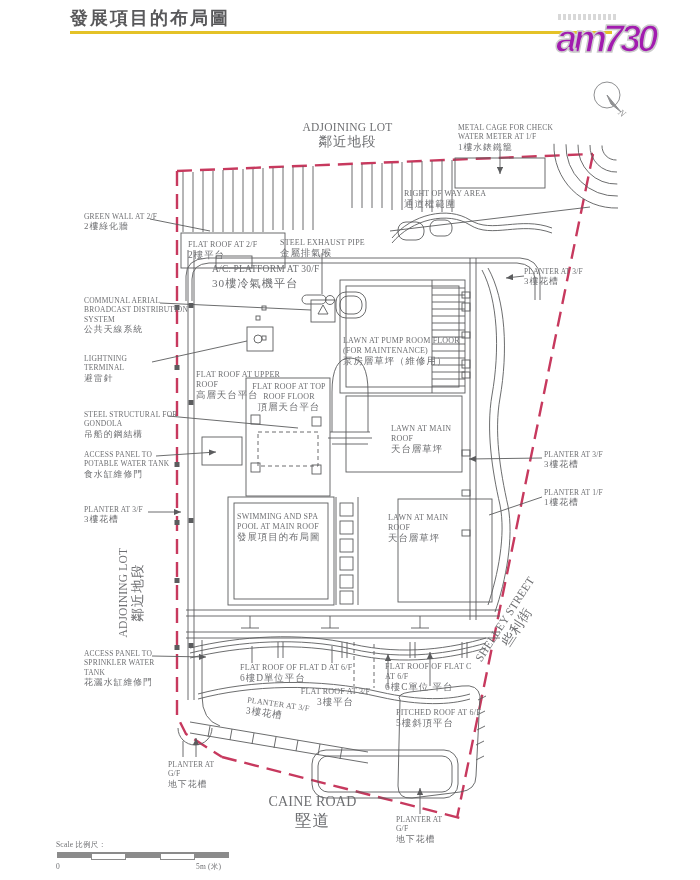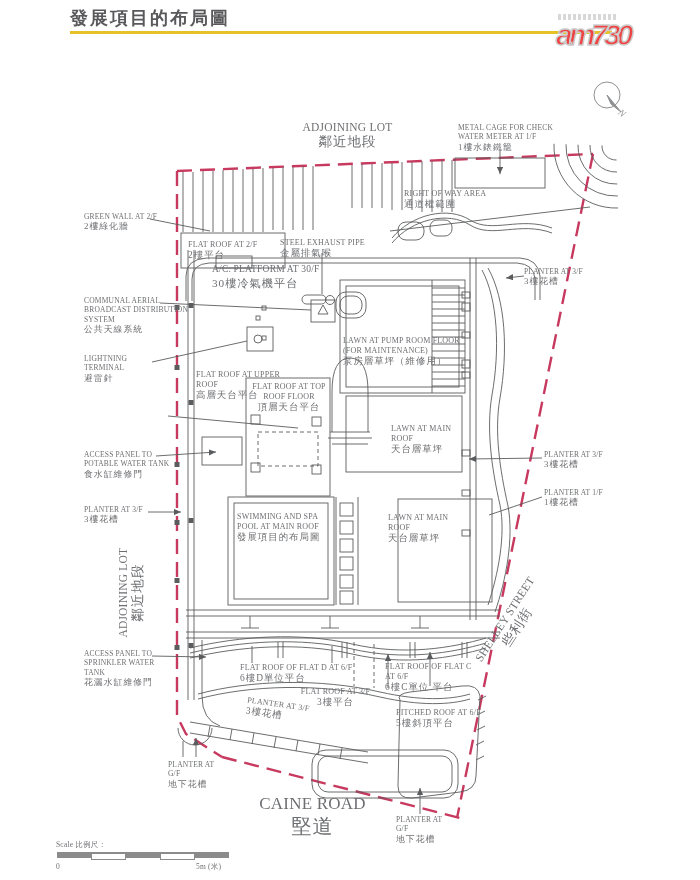--- a/index.html
+++ b/index.html
@@ -3,28 +3,28 @@
 <meta charset="utf-8">
 <style>
   html,body{margin:0;padding:0;background:#fff;}
   #page{position:relative;width:700px;height:880px;background:#ffffff;overflow:hidden;
         font-family:"Liberation Serif", serif;color:#6e6f72;}
   #plan-svg{position:absolute;left:0;top:0;}
   .lbl{position:absolute;line-height:1.25;letter-spacing:.2px;color:#6e6f72;}
   .lbl span{display:block;}
   .lbl .zh{font-size:1.18em;letter-spacing:1px;}
   .s7{font-size:7.5px;} .s8{font-size:8px;} .s9{font-size:9.5px;}
-  .s11{font-size:11.5px;} .s12{font-size:17px;}
+  .s11{font-size:11.5px;} .s12{font-size:14px;}
   .ctr{text-align:center;}
   #page-title{position:absolute;left:70px;top:6px;font-size:18px;font-weight:600;
         letter-spacing:2px;color:#59595b;}
   #gold-rule{position:absolute;left:70px;top:31px;width:542px;height:2.5px;background:#e4c228;}
   #am730{position:absolute;left:556px;top:18px;width:140px;height:52px;}
   #am730 .big{font-family:"Liberation Sans",sans-serif;font-style:italic;font-weight:800;
-        font-size:30px;letter-spacing:-4px;color:#ef4444;-webkit-text-stroke:1.5px #cccccc;
+        font-size:38px;letter-spacing:-4px;color:#a21caf;-webkit-text-stroke:1.5px #cccccc;
         text-shadow:0 0 1px #dddddd;}
   #logo-tagline{position:absolute;left:2px;top:-4px;width:58px;height:6px;
         background:repeating-linear-gradient(90deg,#d8d8d8 0 3px,#fff 3px 5px);}
   .rot-n90{transform:rotate(-90deg);}
   #scale-bar{position:absolute;left:57px;top:852px;width:172px;height:7px;
         border-top:1.5px solid #8b8b8b;display:flex;}
   #scale-bar div{height:5px;flex:1;}
   .segA{background:#8b8b8b;} .segB{background:#ffffff;border:0.5px solid #8b8b8b;}
 </style>
 </head>
@@ -268,20 +268,24 @@
   <div class="lbl s8" style="left:343px;top:336px;width:118px">
     <span>LAWN AT PUMP ROOM FLOOR (FOR MAINTENANCE)</span>
     <span class="zh">泵房層草坪（維修用）</span>
   </div>
 
   <div class="lbl s8 ctr" style="left:250px;top:382px;width:78px">
     <span>FLAT ROOF AT TOP ROOF FLOOR</span>
     <span class="zh">頂層天台平台</span>
   </div>
 
+  <div class="lbl s7" style="left:84px;top:410px;width:100px">
+    <span>STEEL STRUCTURAL FOR GONDOLA</span>
+    <span class="zh">吊船的鋼結構</span>
+  </div>
 
   <div class="lbl s7" style="left:84px;top:450px;width:88px">
     <span>ACCESS PANEL TO POTABLE WATER TANK</span>
     <span class="zh">食水缸維修門</span>
   </div>
 
   <div class="lbl s8" style="left:391px;top:424px;width:75px">
     <span>LAWN AT MAIN ROOF</span>
     <span class="zh">天台層草坪</span>
   </div>

